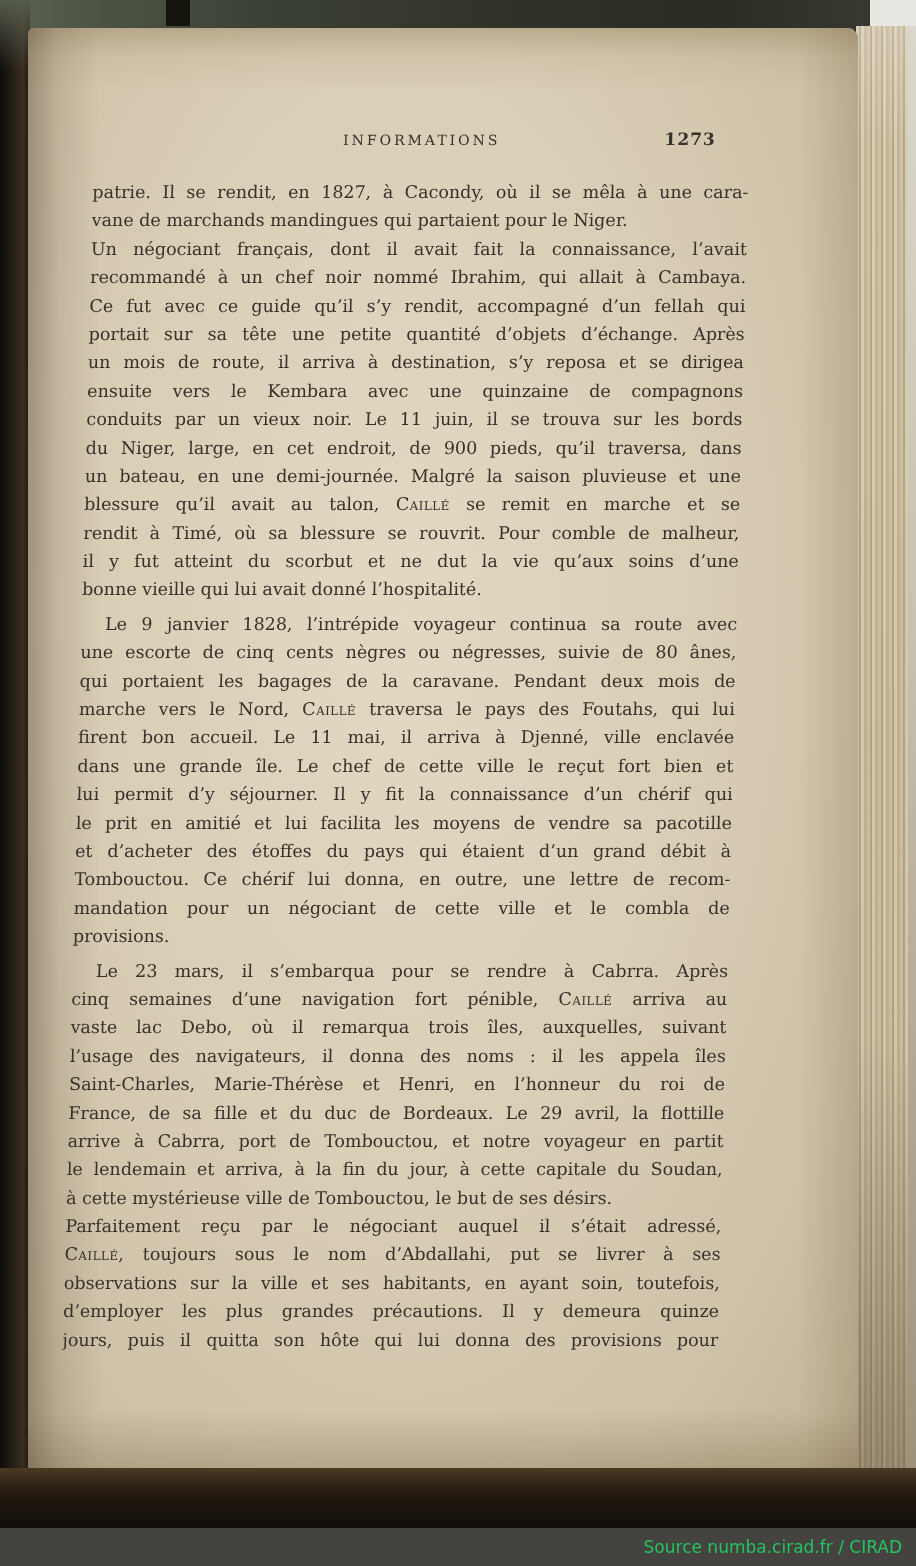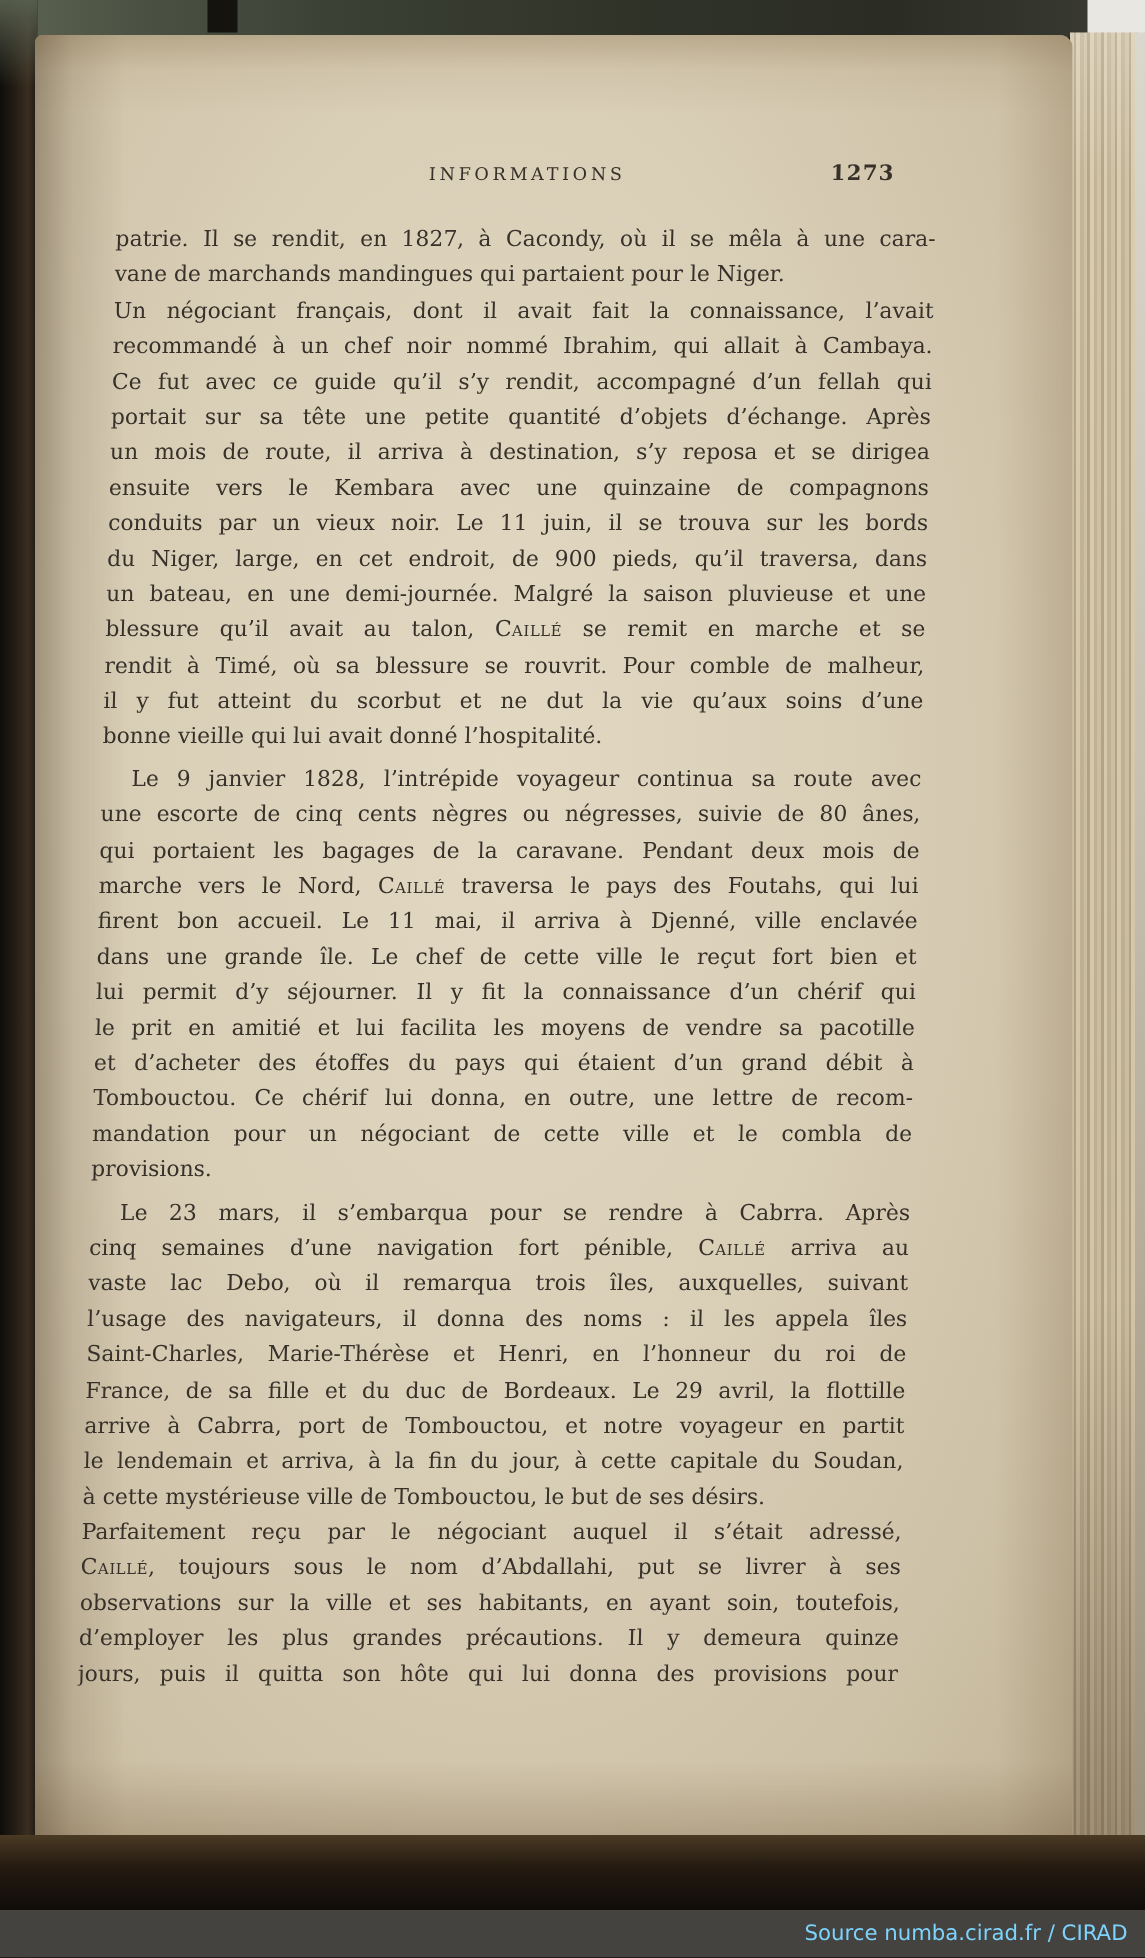--- a/index.html
+++ b/index.html
@@ -81,21 +81,21 @@
     background:linear-gradient(180deg,#4a3a24 0%,#241a10 26%,#100d0a 60%,#0d0b09 100%);
   }
 
   
   .credit-bar{
     position:absolute;left:0;bottom:0;width:916px;height:38px;
     background:#454340;
     display:flex;align-items:center;justify-content:flex-end;
     padding-right:14px;box-sizing:border-box;
     font-family:"DejaVu Sans","Liberation Sans",sans-serif;
-    font-size:17px;color:#7dd3fc;
+    font-size:17px;color:#22c55e;
   }
 </style>
 </head>
 <body>
 
 <div class="scene">
   <div class="cover-top"></div>
   <div class="cover-notch"></div>
   <div class="corner-light"></div>
   <div class="binding"></div>

